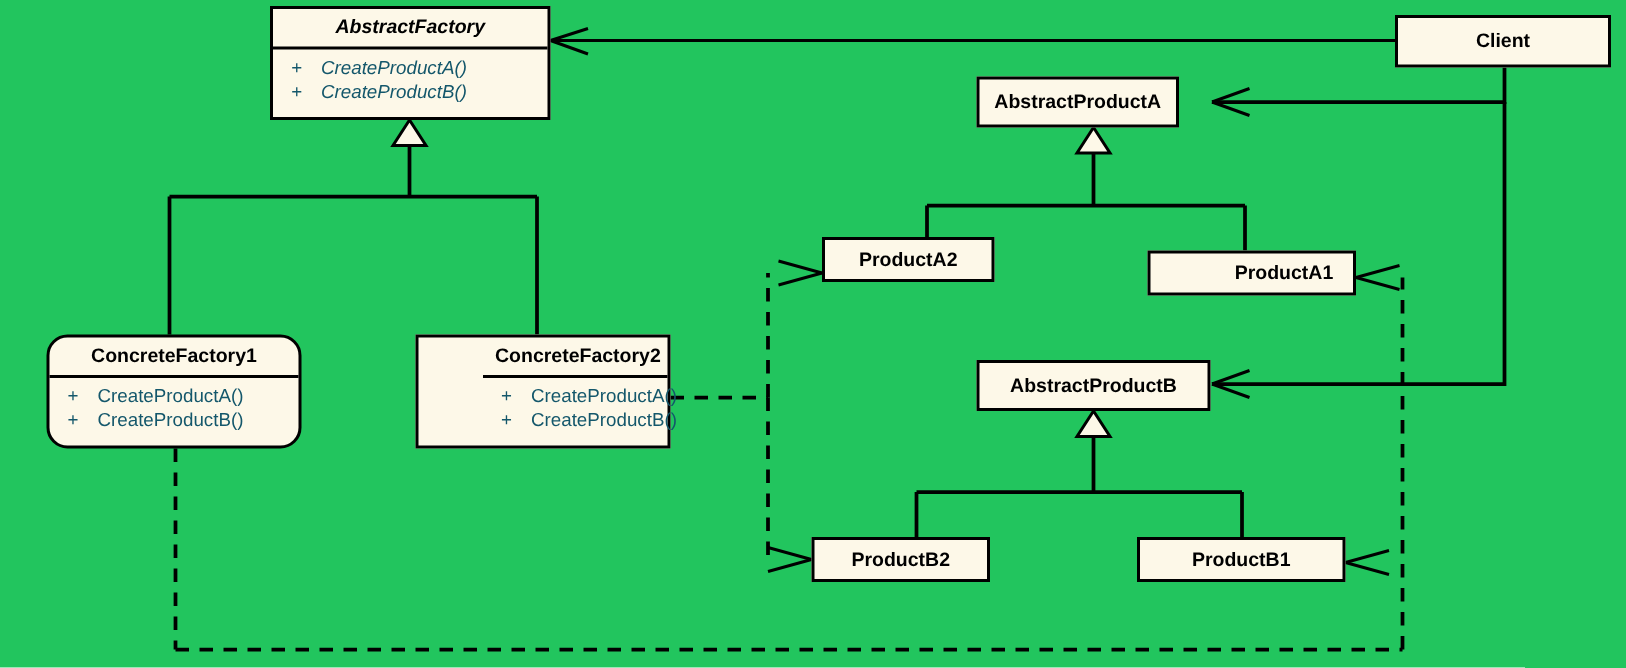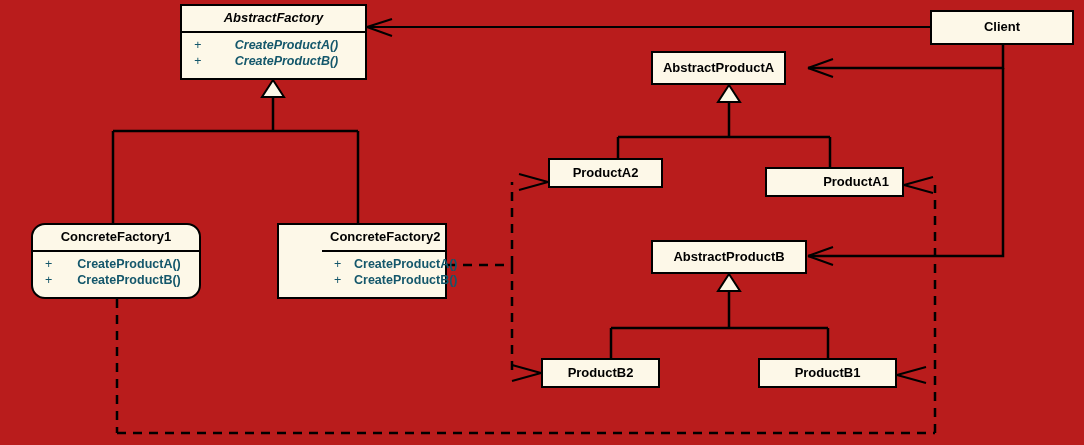--- a/index.html
+++ b/index.html
@@ -8,21 +8,21 @@
     padding: 0;
     background: #ffffff;
   }
   body {
     font-family: "Liberation Sans", sans-serif;
   }
   #diagram-root {
     position: relative;
     width: 1084px;
     height: 445px;
-    background: #b91c1c;
+    background: #22c55e;
     overflow: hidden;
   }
   #edge-layer {
     position: absolute;
     left: 0;
     top: 0;
     width: 1084px;
     height: 445px;
   }
   .uml-class {
@@ -63,22 +63,21 @@
   }
   .member-vis {
     width: 26px;
     flex: 0 0 26px;
     text-align: left;
     padding-left: 6px;
     box-sizing: border-box;
   }
   .member-sig {
     flex: 1 1 auto;
-    text-align: center;
-    font-weight: bold;
+    text-align: left;
   }
   .single-line {
     display: flex;
     align-items: center;
     justify-content: center;
     height: 100%;
   }
 </style>
 </head>
 <body>

